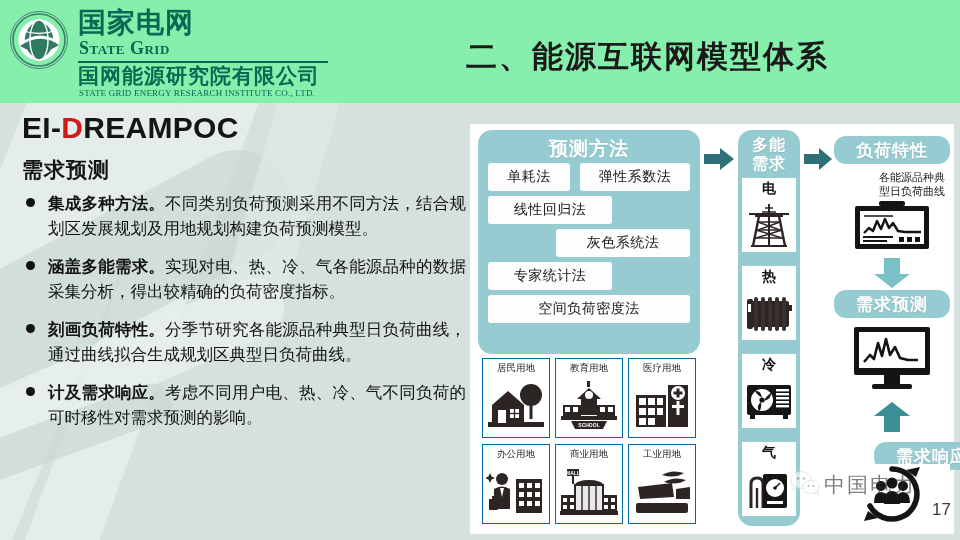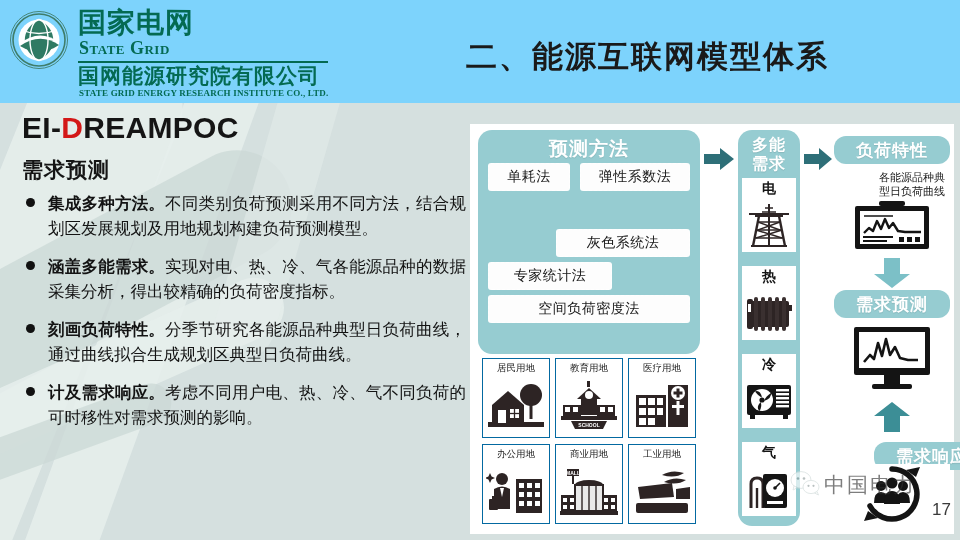--- a/index.html
+++ b/index.html
@@ -8,21 +8,21 @@
     font-family:"Liberation Sans", sans-serif;
     background:#ffffff;
     overflow:hidden;
     position:relative;
   }
   #slide { position:relative; width:960px; height:540px; overflow:hidden; background:#ffffff; }
 
   
   #header {
     position:absolute; left:0; top:0; width:960px; height:103px;
-    background:#7dd3fc; z-index:6;
+    background:#86efac; z-index:6;
   }
   #logo-block { position:absolute; left:8px; top:4px; width:330px; height:96px; }
   #logo-emblem { position:absolute; left:0px; top:6px; width:62px; height:60px; }
   #logo-cn1 {
     position:absolute; left:70px; top:4px;
     font-size:28px; font-weight:bold; color:#046a52;
     letter-spacing:1px; line-height:30px;
     font-family:"DejaVu Sans","Liberation Sans",sans-serif;
   }
   #logo-en1 {
@@ -35,21 +35,21 @@
     position:absolute; left:70px; top:57px; width:250px; height:2px; background:#046a52;
   }
   #logo-cn2 {
     position:absolute; left:70px; top:60px;
     font-size:21px; font-weight:bold; color:#046a52;
     letter-spacing:1px; line-height:24px;
     font-family:"DejaVu Sans","Liberation Sans",sans-serif;
   }
   #logo-en2 {
     position:absolute; left:71px; top:84px;
-    font-size:9px; font-weight:bold; color:#046a52;
+    font-size:9px; font-weight:normal; color:#046a52;
     letter-spacing:0.2px; line-height:11px;
     font-family:"Liberation Serif", serif;
   }
   #slide-title {
     position:absolute; left:466px; top:36px;
     font-size:31px; font-weight:bold; color:#1a1a1a;
     letter-spacing:2px; white-space:nowrap;
     font-family:"DejaVu Sans","Liberation Sans",sans-serif;
   }
 
@@ -244,20 +244,21 @@
 
     </div>
   </div>
 
   <div id="diagram">
 
     <div class="panel" id="panel-methods">
       <div class="panel-title" id="methods-title">预测方法</div>
       <div class="mbox" style="left:102px; top:33px; width:110px; height:28px;">弹性系数法</div>
       <div class="mbox" style="left:10px;  top:33px; width:82px;  height:28px;">单耗法</div>
+      <div class="mbox" style="left:10px;  top:66px; width:124px; height:28px;">线性回归法</div>
       <div class="mbox" style="left:78px;  top:99px; width:134px; height:28px;">灰色系统法</div>
       <div class="mbox" style="left:10px;  top:132px;width:124px; height:28px;">专家统计法</div>
       <div class="mbox" style="left:10px;  top:165px;width:202px; height:28px;">空间负荷密度法</div>
     </div>
 
     <div id="landuse">
 
       <div class="lu-cell" style="left:4px; top:0px;">
         <div class="lu-label">居民用地</div>
         <div class="lu-icon">

